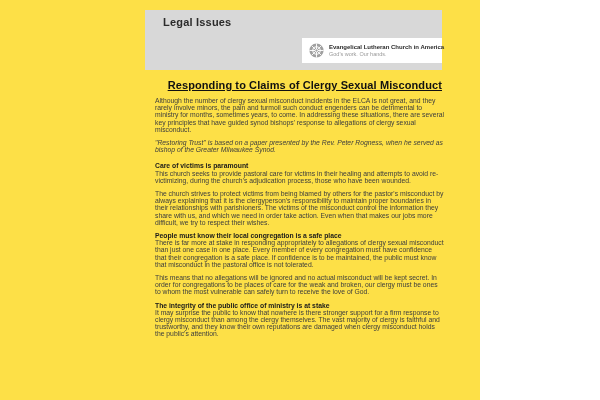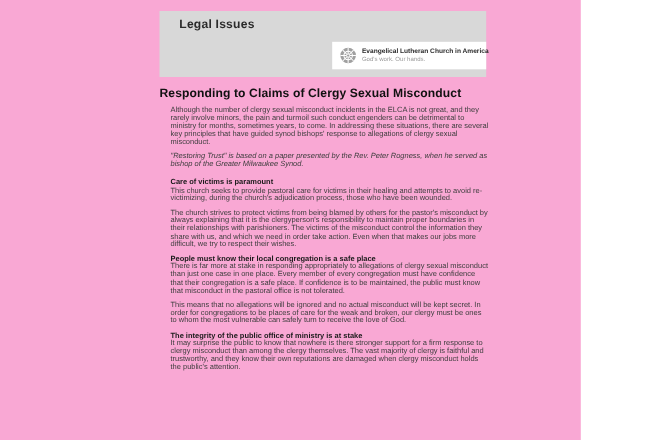--- a/index.html
+++ b/index.html
@@ -4,22 +4,22 @@
 <style>
   html, body { margin: 0; padding: 0; }
   body {
     width: 600px; height: 400px;
     background: #ffffff;
     font-family: "Liberation Sans", sans-serif;
     -webkit-font-smoothing: antialiased;
   }
   .page {
     position: relative;
-    width: 528px; height: 400px;
-    background: #f9a8d4;
+    width: 480px; height: 400px;
+    background: #fde047;
     overflow: hidden;
   }
   .header-band {
     position: absolute;
     left: 145px; top: 10px;
     width: 297px; height: 60px;
     background: #d8d8d8;
   }
   .header-category {
     position: absolute;
@@ -49,23 +49,23 @@
     color: #2b2b2b; white-space: nowrap; line-height: 7px;
   }
   .logo-tagline {
     font-size: 5.5px; color: #9a9a9a;
     white-space: nowrap; line-height: 6.5px;
   }
   .article-title {
     position: absolute;
     left: 145px; top: 79px;
     width: 297px;
-    text-align: left;
+    text-align: right;
     font-size: 11px; font-weight: bold;
-    color: #111111; letter-spacing: 0.1px;
+    color: #111111; letter-spacing: 0.1px; text-decoration: underline;
   }
   .article-body {
     position: absolute;
     left: 155px; top: 97px;
     width: 290px;
     font-size: 6.8px; line-height: 7.2px;
     color: #3d3d3d;
   }
   .article-body p { margin: 0 0 6px 0; }
   .attribution { font-style: italic; margin: 0 0 9px 0 !important; }

